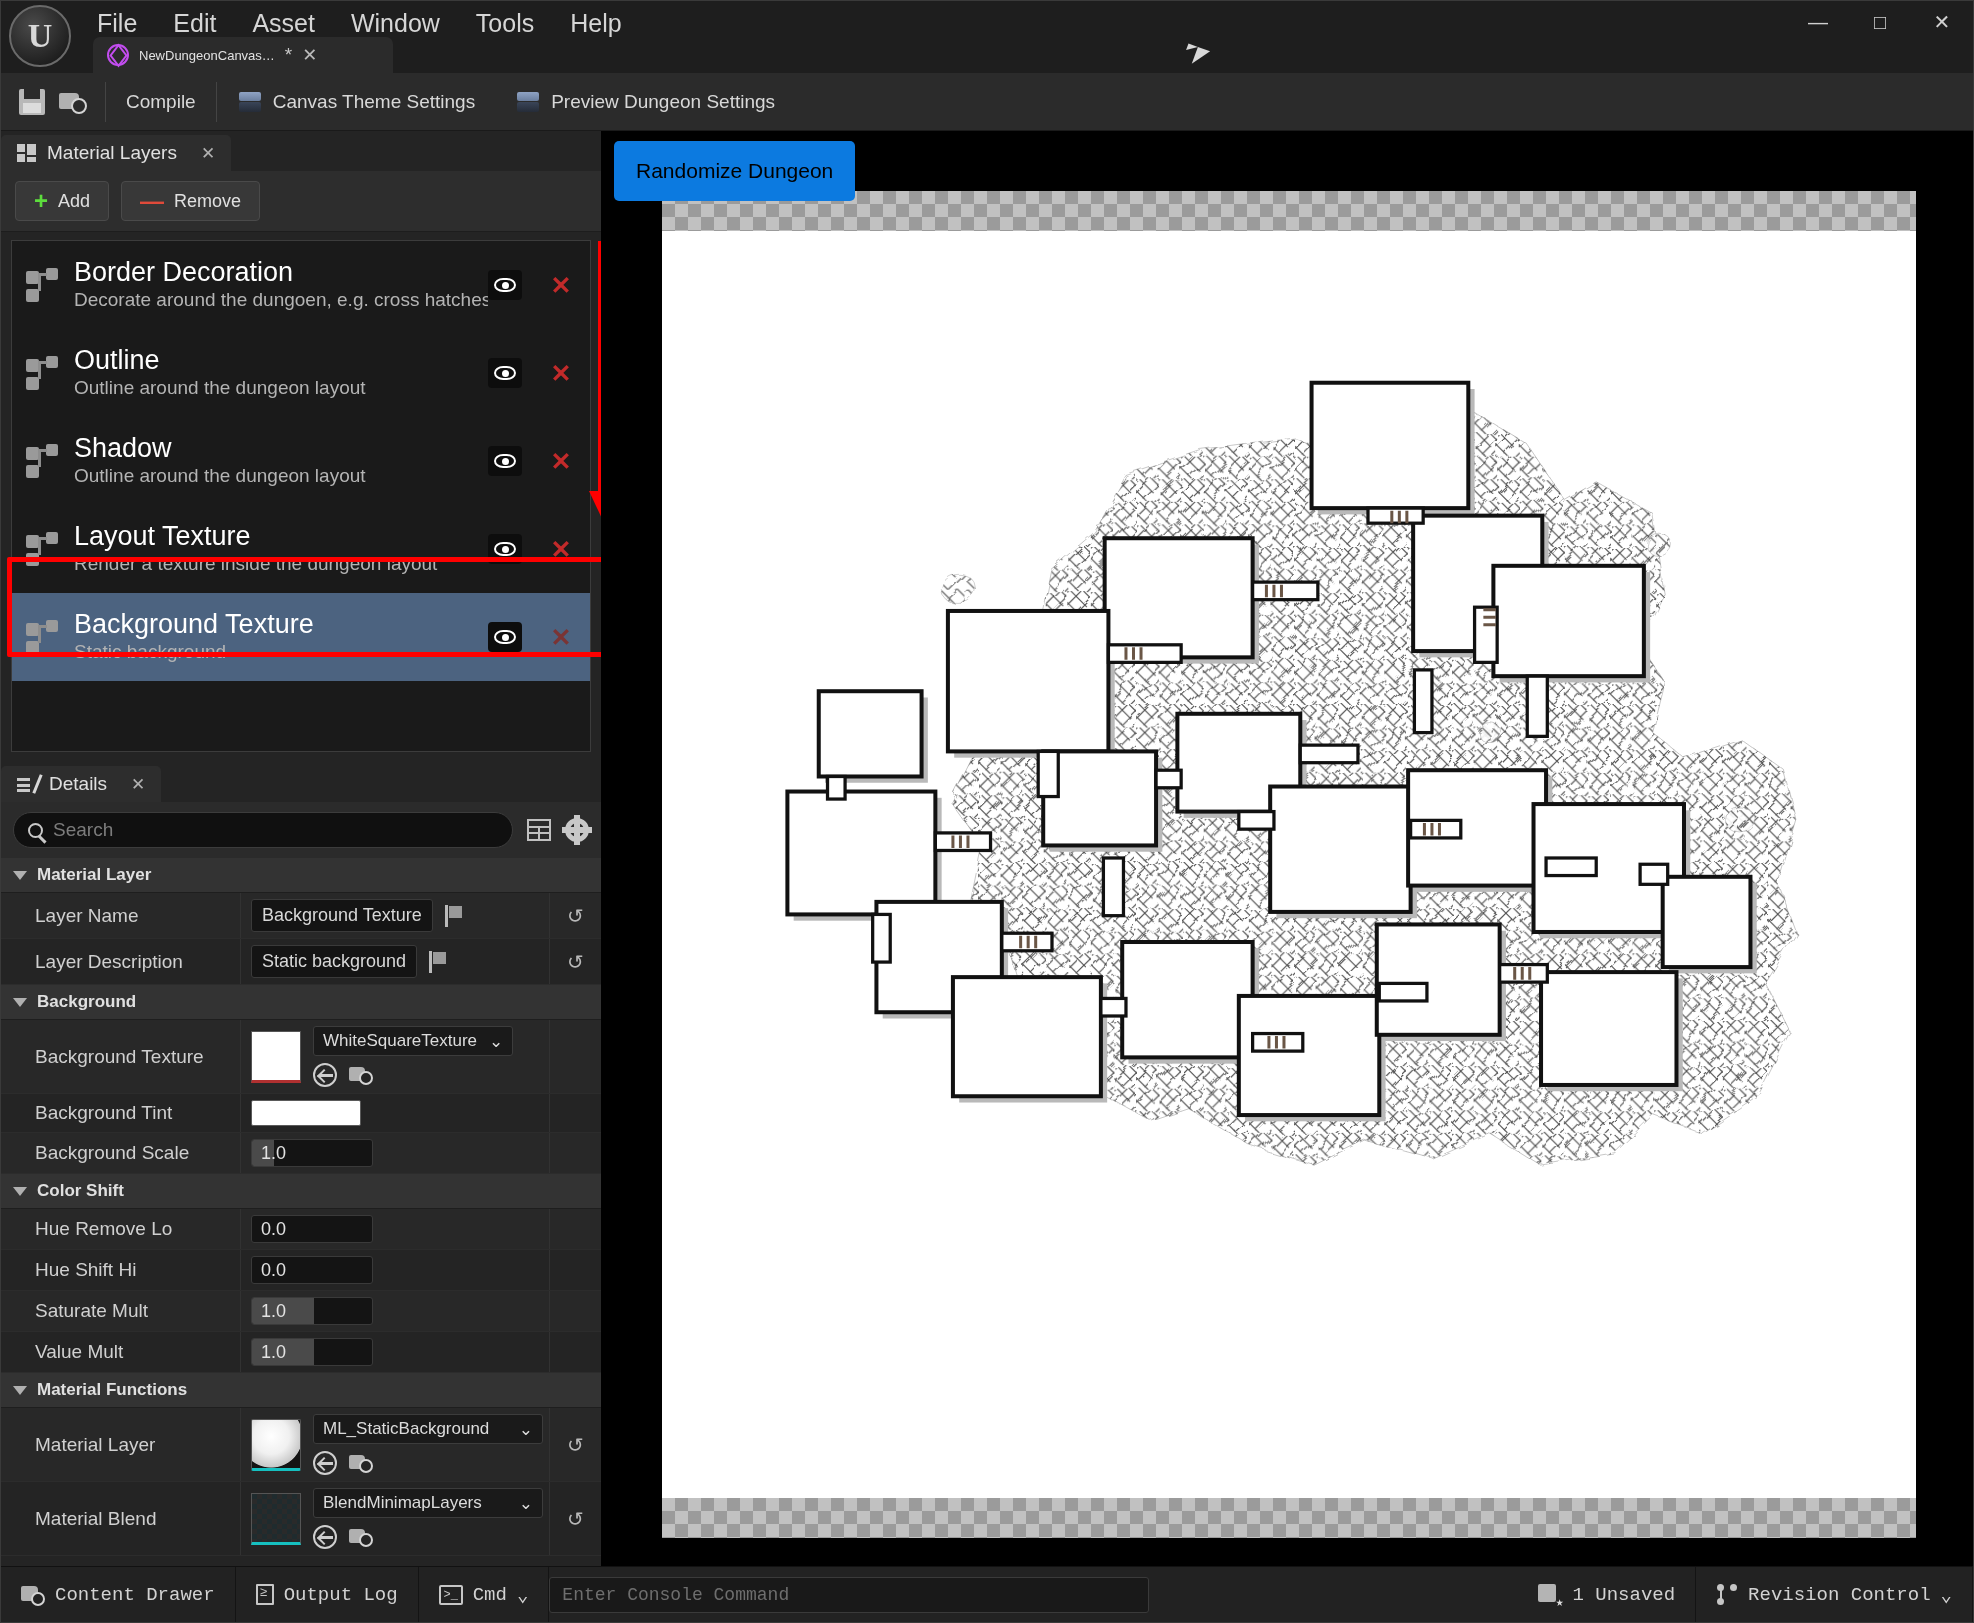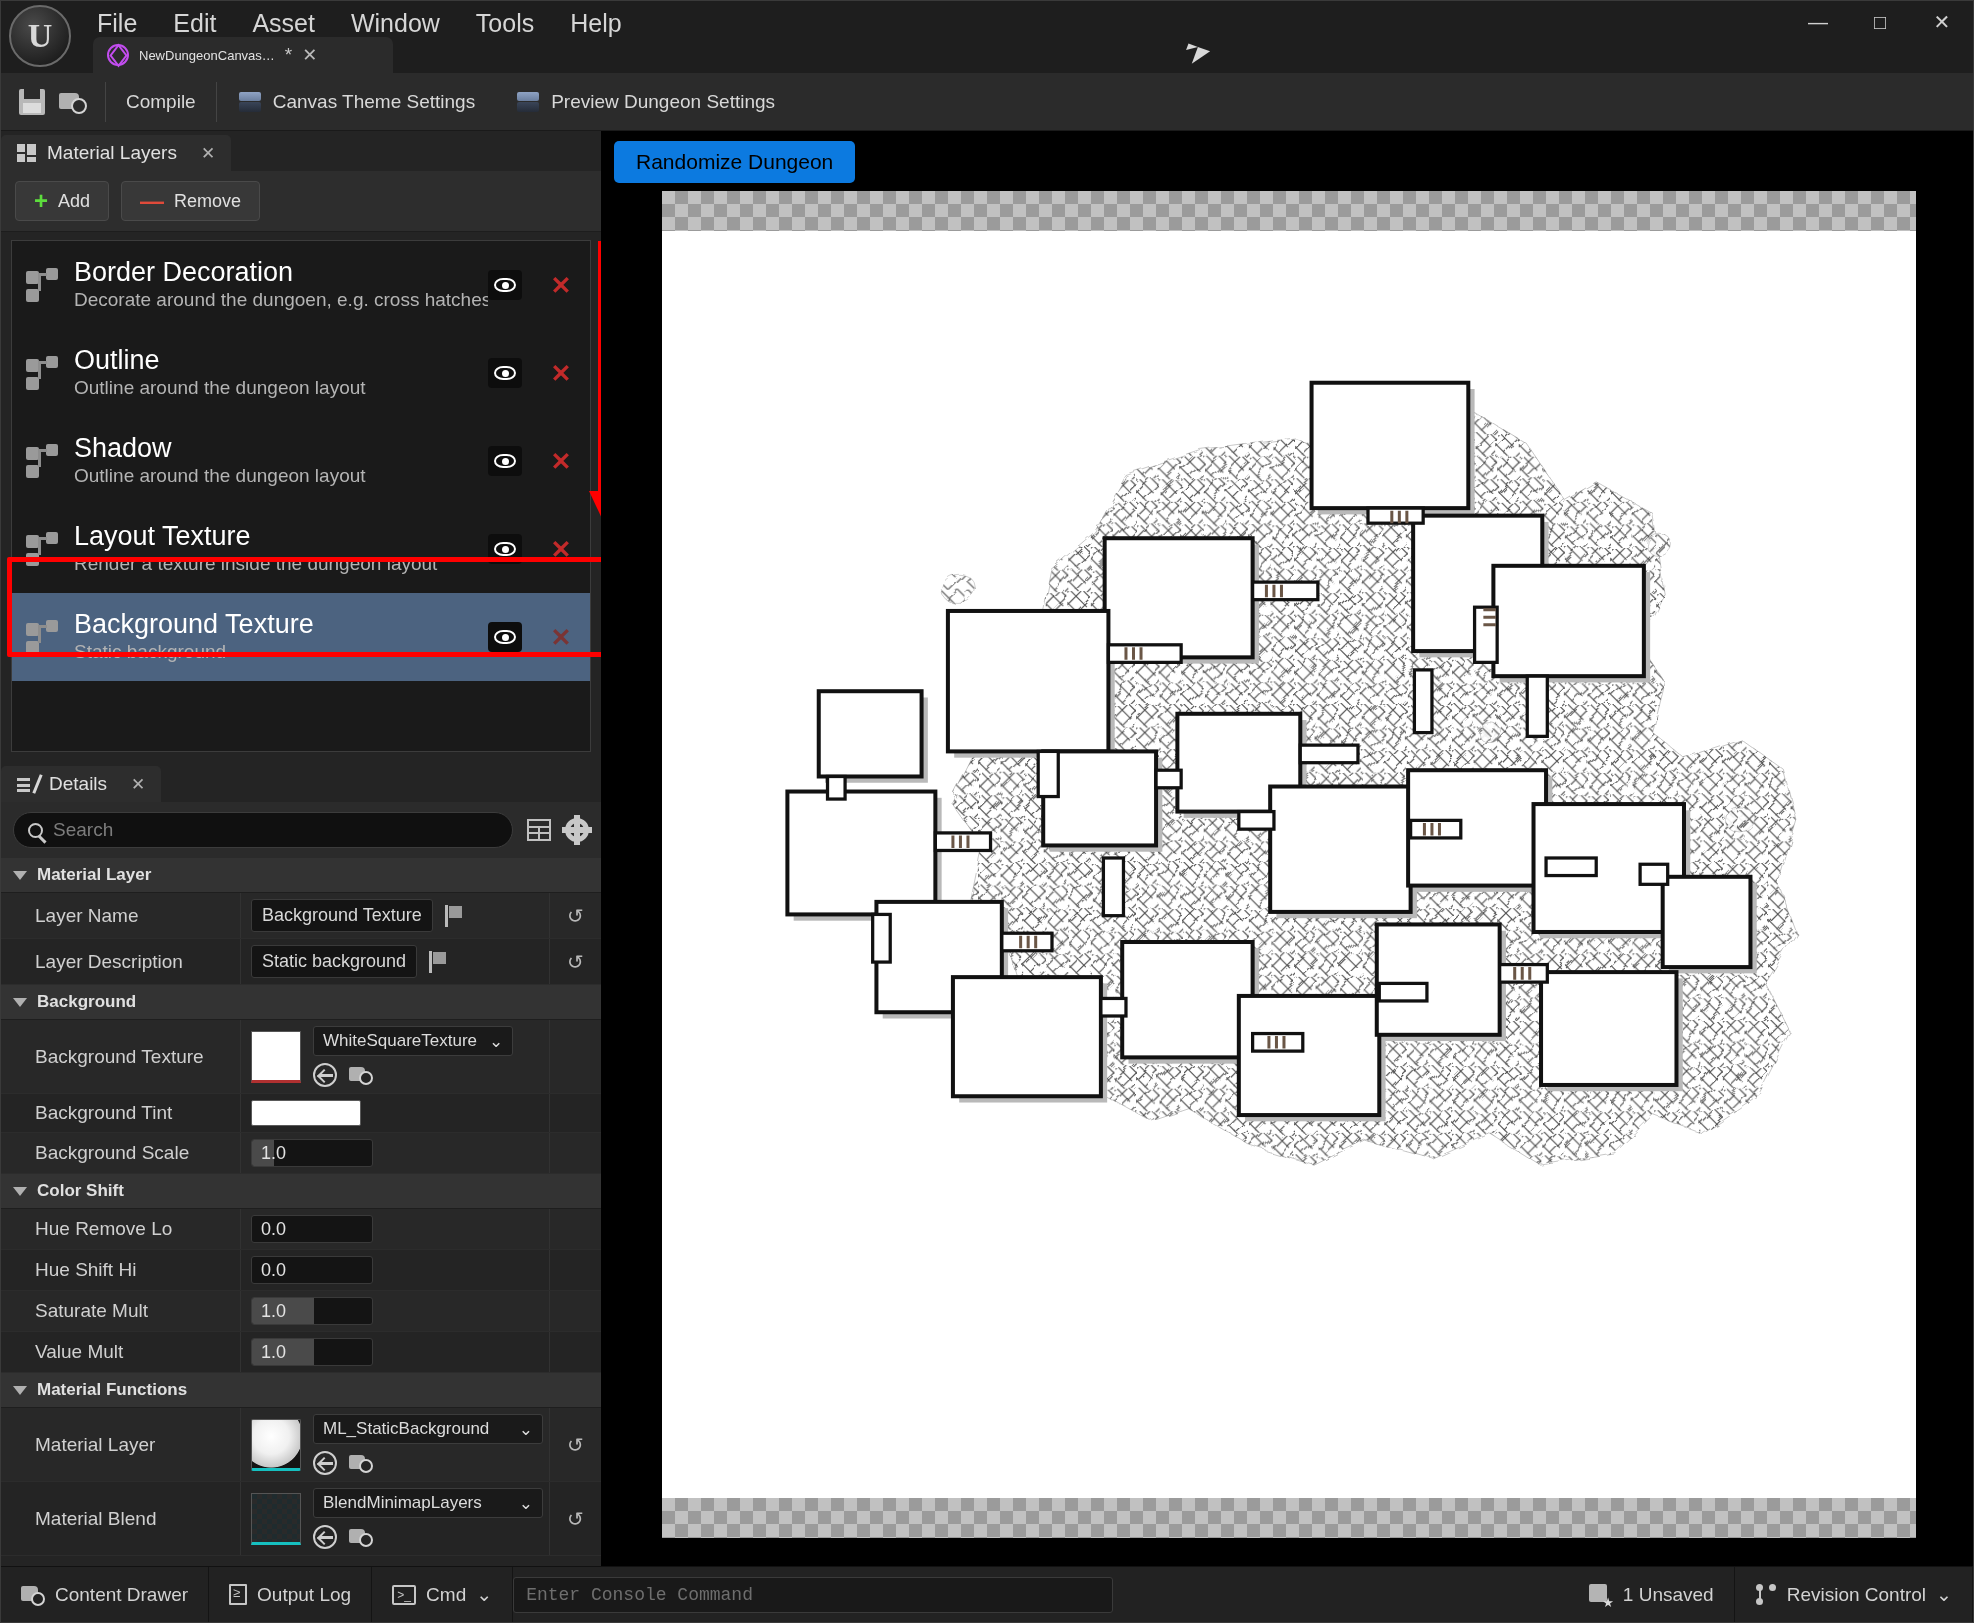--- a/index.html
+++ b/index.html
@@ -366,21 +366,21 @@
     content:""; position:absolute; left:4px; top:5.5px; width:8px; height:8px;
     border-left: 2.5px solid #cfcfcf; border-bottom: 2.5px solid #cfcfcf;
     transform: rotate(45deg);
   }
 
   
   .viewport-wrap { flex: 1; background: #000; position: relative; min-width: 0; overflow: hidden; }
   .randomize-btn {
     position: absolute; left: 13px; top: 10px; z-index: 5;
     background: #0c7ae0; color: #000; font-size: 21px;
-    padding: 9px 22px; border-radius: 5px; cursor: pointer;
+    padding: 18px 22px; border-radius: 5px; cursor: pointer;
     border: none; font-family: "Liberation Sans", sans-serif;
   }
   .canvas-area {
     position: absolute; left: 61px; top: 60px; right: 57px; bottom: 28px;
     background: #fff;
   }
   .checker-band {
     position: absolute; left: 0; right: 0; height: 40px;
     background-color: #c1c1c1;
     background-image:
@@ -394,21 +394,21 @@
   .map-svg { position: absolute; left: 0; top: 40px; right: 0; bottom: 40px; }
 
   
   .statusbar {
     height: 56px; background: #222222; display: flex; align-items: center;
     border-top: 1px solid #111; flex: none;
   }
   .sb-item {
     display: flex; align-items: center; gap: 10px;
     padding: 0 20px; height: 100%; color: #d2d2d2; font-size: 19px;
-    border-right: 1px solid #141414; cursor: pointer; white-space: nowrap;
+    border-right: 1px solid #141414; cursor: pointer; white-space: nowrap; font-family: Liberation Mono, monospace;
   }
   .sb-spacer { flex: 1; }
   .sb-right { display: flex; height: 100%; align-items: center; }
   .console-input {
     flex: none; width: 600px; margin: 0 0;
     background: #191919; border: 1px solid #3a3a3a; border-radius: 3px;
     height: 36px; color: #9a9a9a; font-size: 18px; padding: 0 12px;
     font-family: "Liberation Mono", monospace; outline: none;
   }
   .console-input::placeholder { color: #6e6e6e; }

